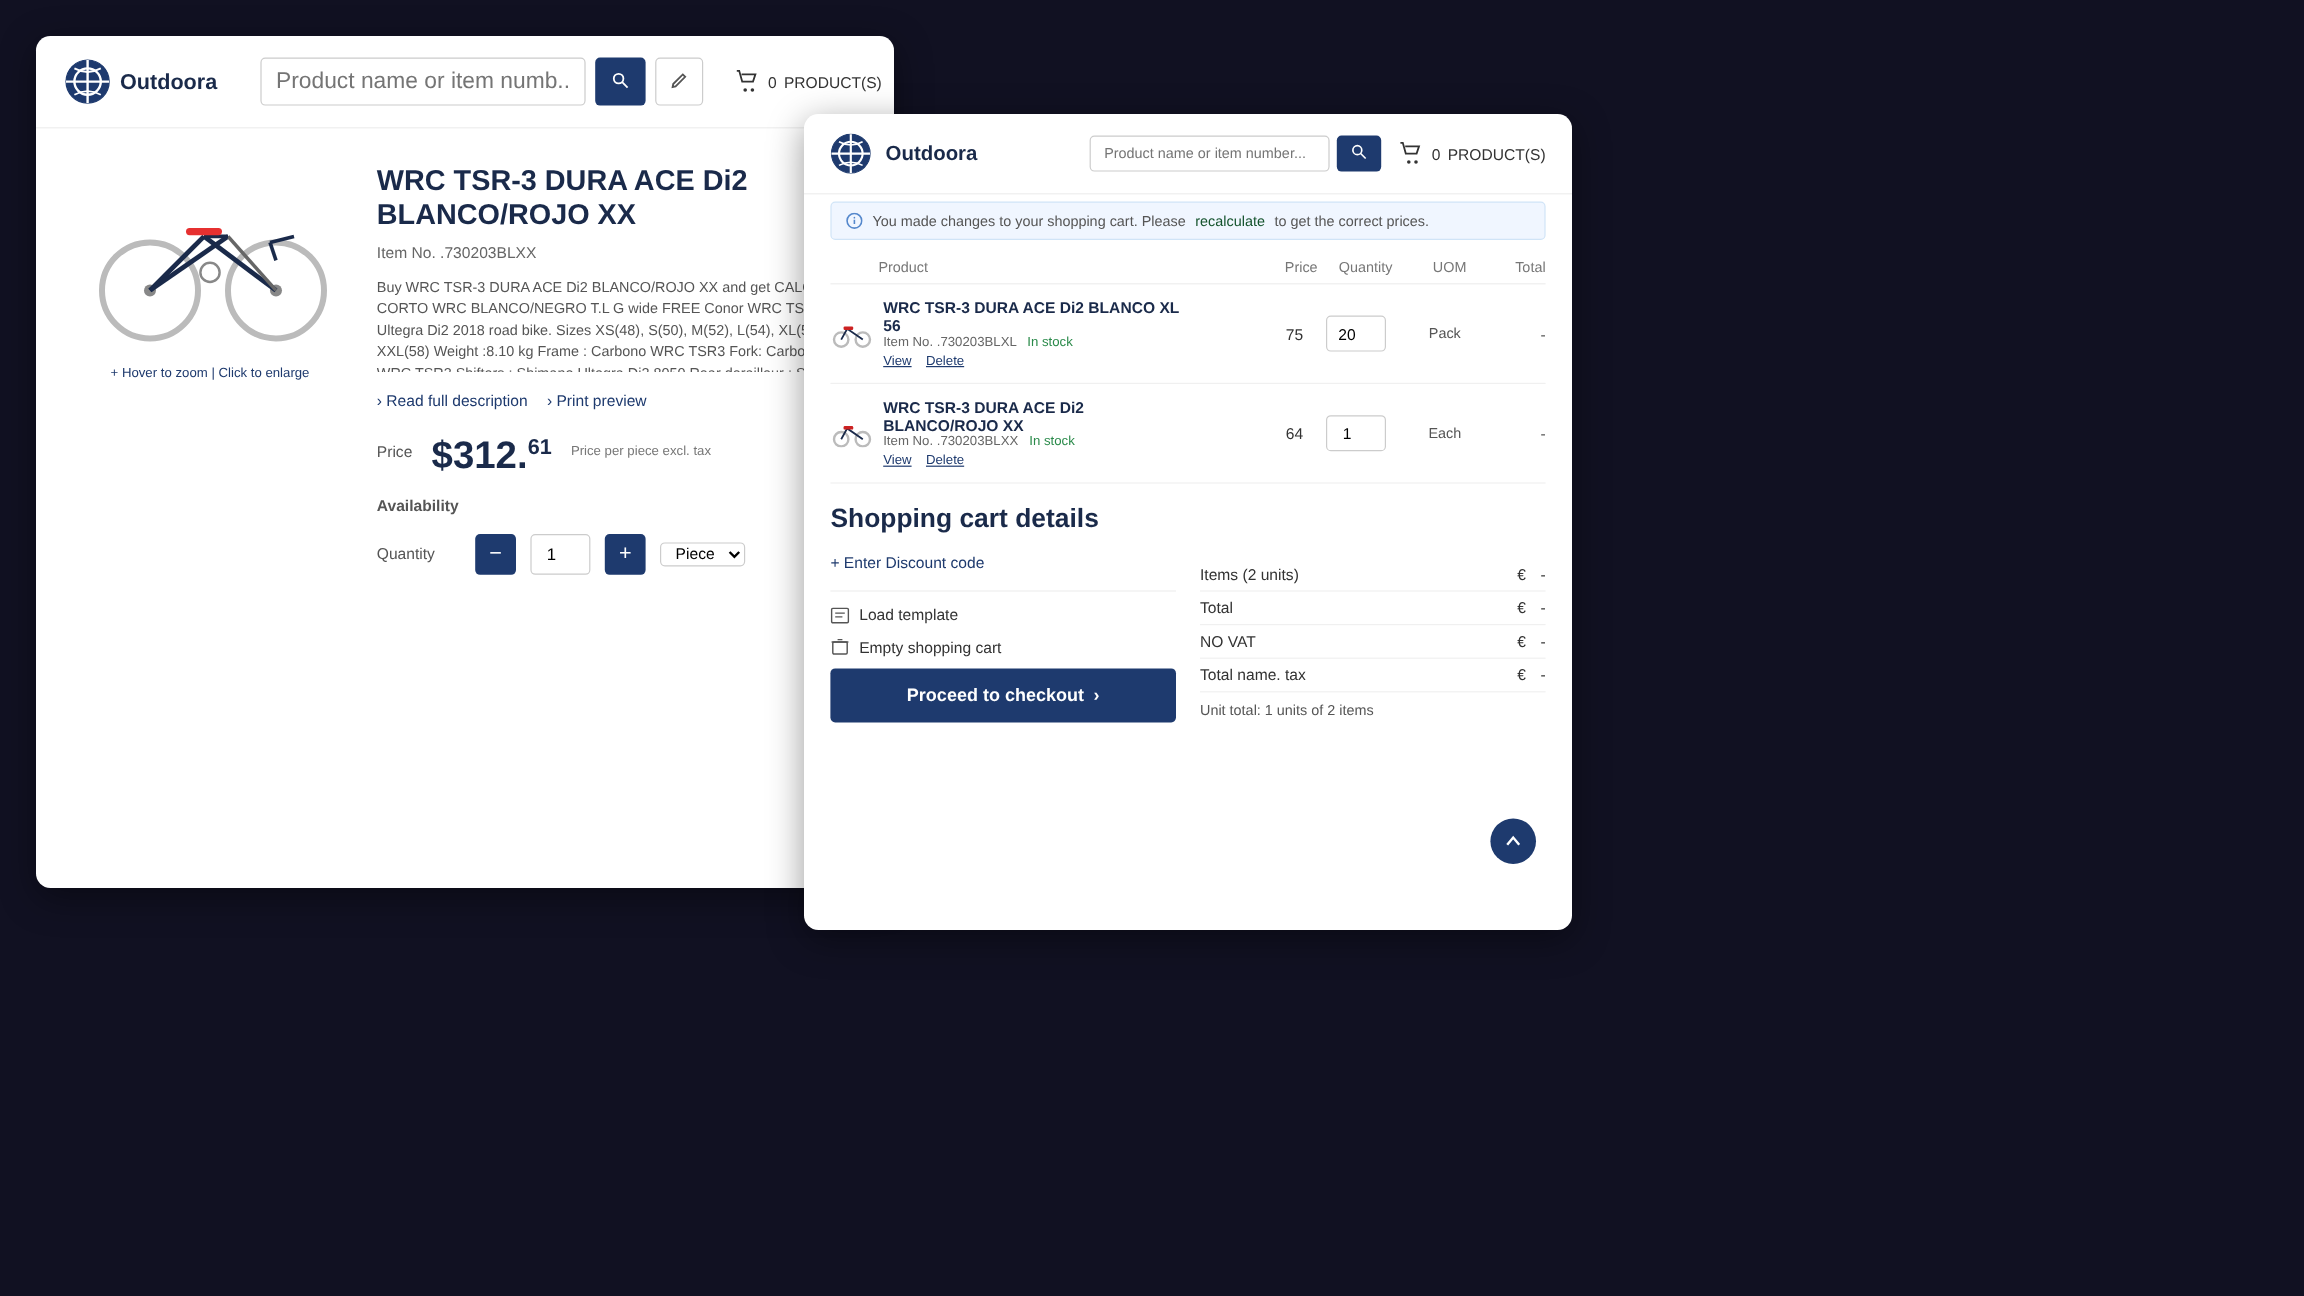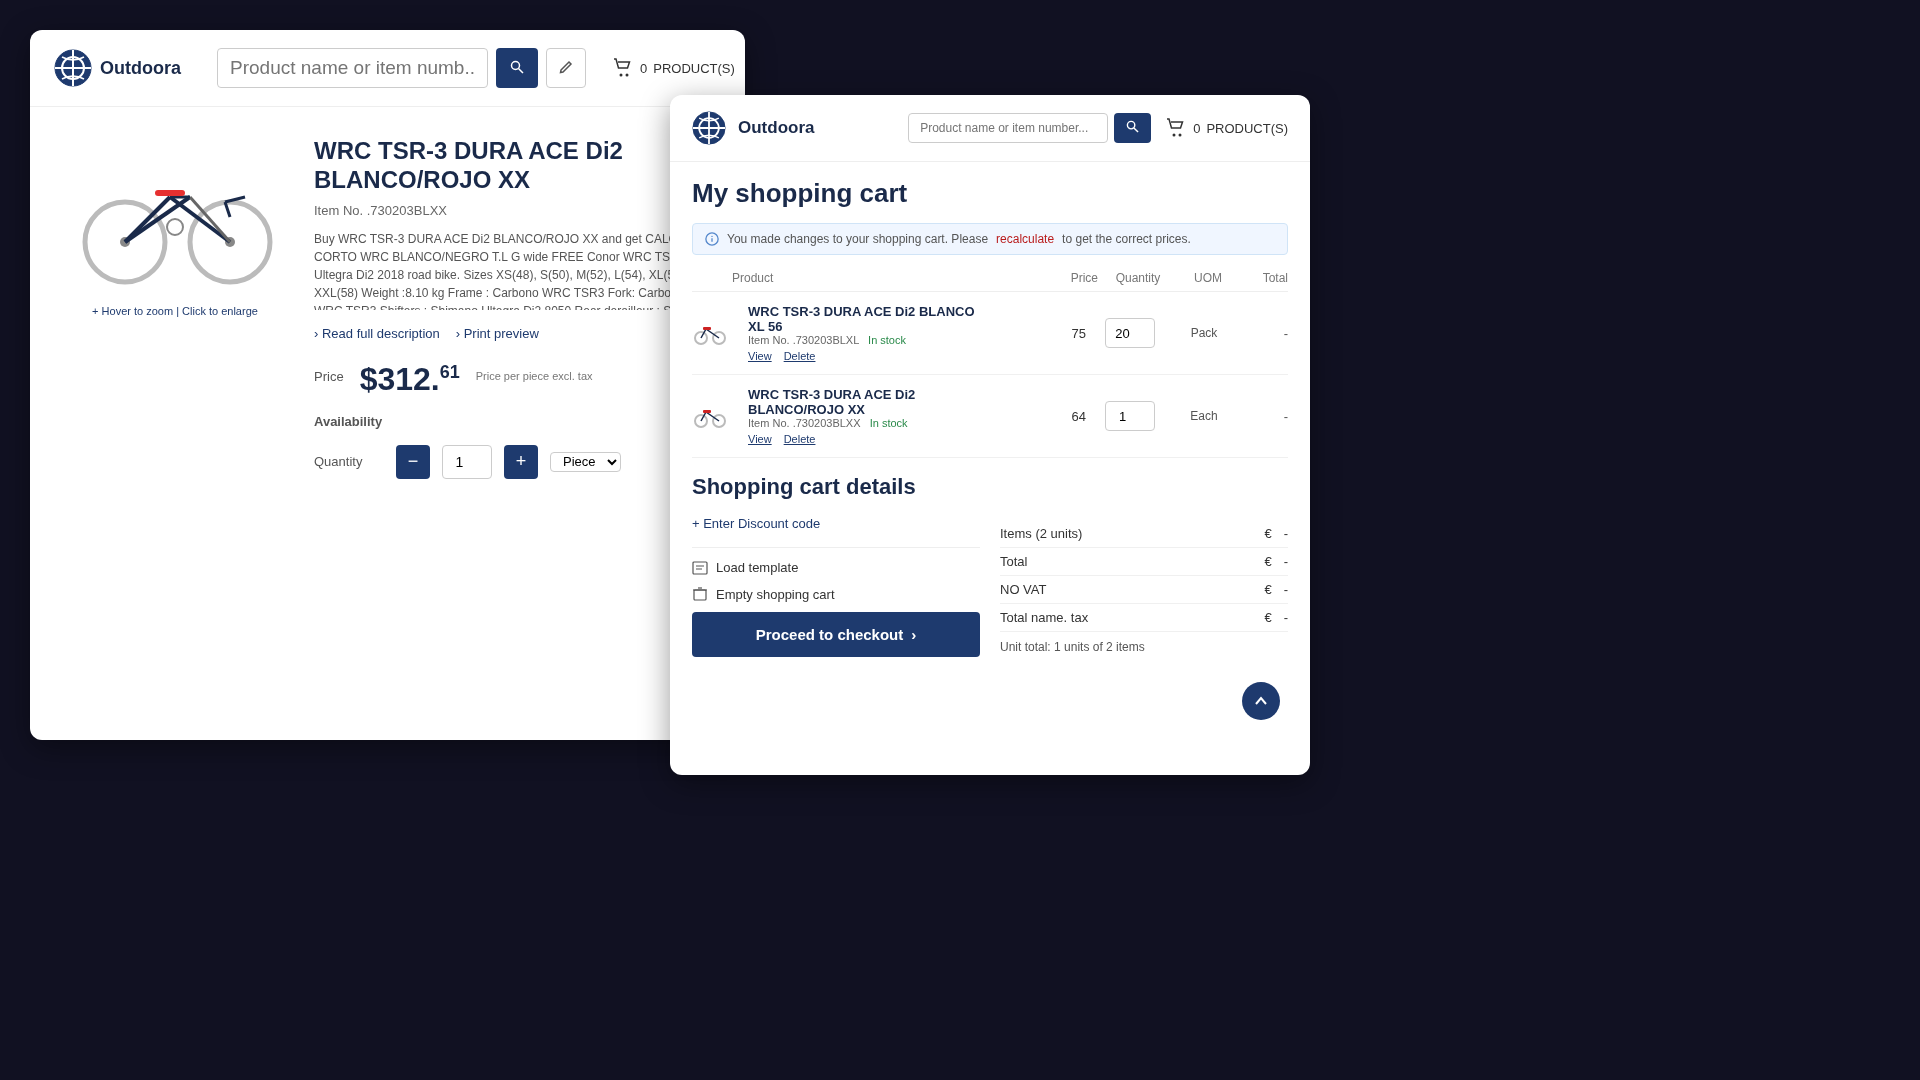--- a/index.html
+++ b/index.html
@@ -382,21 +382,20 @@
     .cart-item-image {
       width: 36px;
       height: 26px;
       display: flex;
       align-items: center;
       justify-content: center;
     }
 
     .cart-item-details {
       padding-right: 8px;
-      margin-left: 12px;
     }
 
     .cart-item-name {
       font-size: 13px;
       font-weight: bold;
       color: #1a2a4a;
     }
 
     .cart-item-no {
       font-size: 11px;
@@ -687,32 +686,29 @@
           <path d="M2 2h2l2.5 9h9l2-6H6" stroke="#333" stroke-width="1.5" fill="none"></path>
           <circle cx="9" cy="18" r="1.5" fill="#333"></circle>
           <circle cx="15" cy="18" r="1.5" fill="#333"></circle>
         </svg>
         <span>0</span>
         <span>PRODUCT(S)</span>
       </div>
     </div>
   </div>
 
-  <div class="cart-title-area">
-    <h1 class="cart-title">My shopping cart</h1>
-  </div>
 
   <div class="notice-bar">
     <svg width="14" height="14" viewBox="0 0 16 16">
         <circle cx="8" cy="8" r="7" stroke="#5588cc" stroke-width="1.5" fill="none"></circle>
         <line x1="8" y1="7" x2="8" y2="11" stroke="#5588cc" stroke-width="1.5"></line>
         <circle cx="8" cy="5" r="0.8" fill="#5588cc"></circle>
       </svg>
     <span>You made changes to your shopping cart. Please</span>
-    <a style="color:#b91c1c;cursor:pointer;text-align:right;">recalculate</a>
+    <a style="color:#14532d;cursor:pointer;text-align:right;">recalculate</a>
     <span>to get the correct prices.</span>
   </div>
 
   <div class="cart-table">
     <div class="cart-table-header">
       <div></div>
       <div>Product</div>
       <div style="text-align:right;">Price</div>
       <div style="text-align:center;">Quantity</div>
       <div style="text-align:center;">UOM</div>

